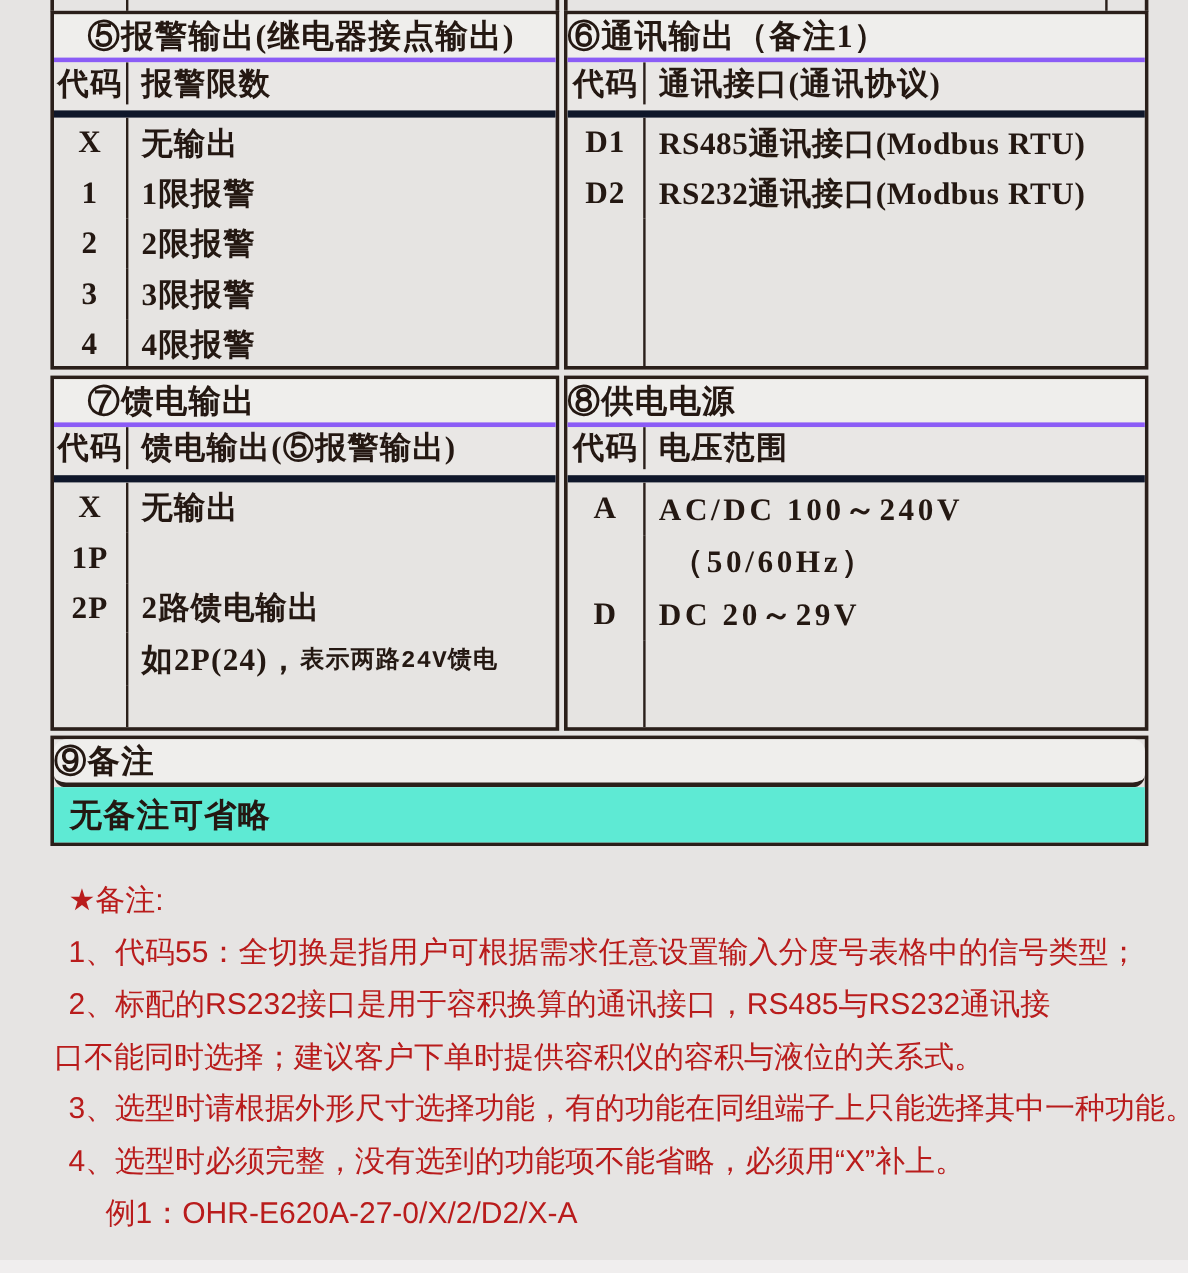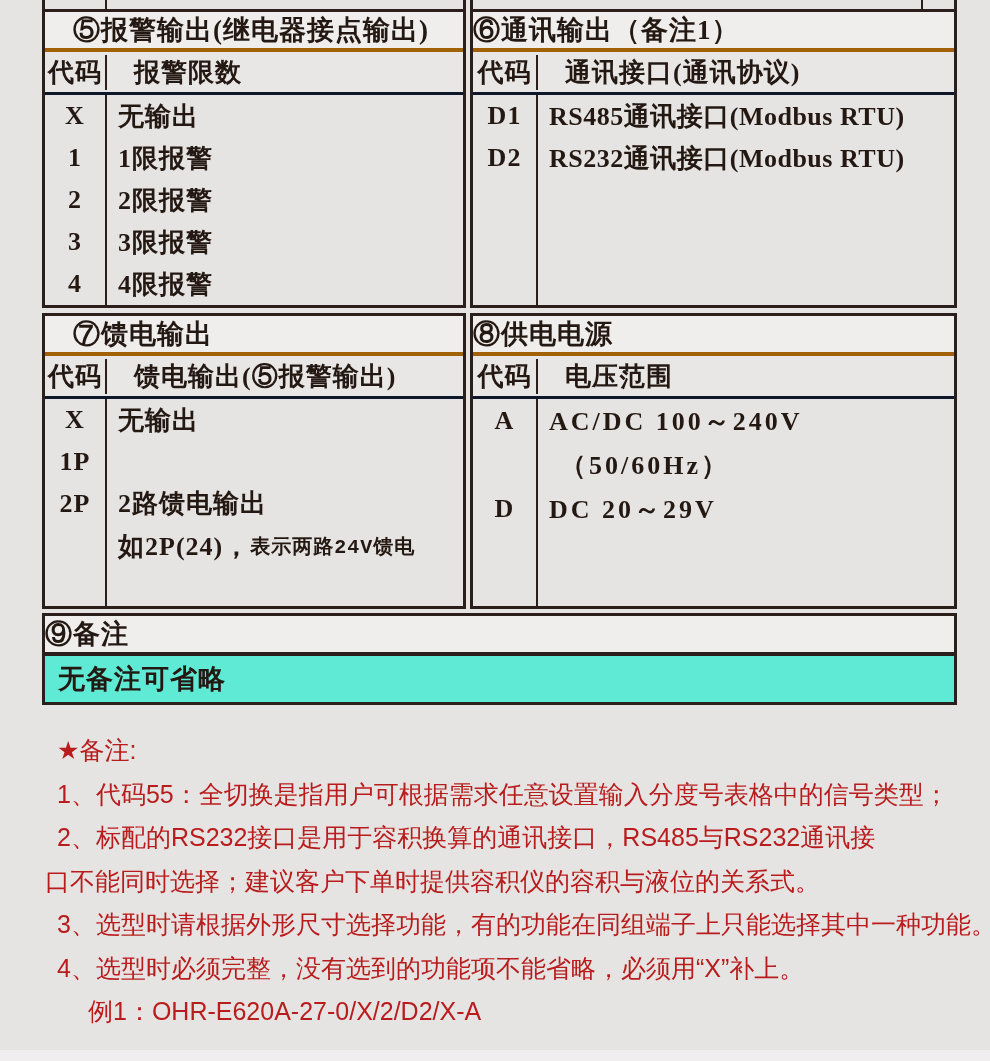--- a/index.html
+++ b/index.html
@@ -21,32 +21,32 @@
     background:#e6e4e2;
     border:3px solid #2a1f1a;
     display:flex;flex-direction:column;
     box-sizing:border-box;
     font-weight:bold;
     letter-spacing:1px;
   }
   .tbl .title{
     height:36px;flex:0 0 36px;
     background:#efeeec;
-    border-bottom:4px solid #a16207;
+    border-bottom:4px solid #8b5cf6;
     display:flex;align-items:center;
     font-size:27px;
     white-space:nowrap;
   }
   .pad-l{padding-left:28px;}
   .pad-s{padding-left:0;}
   .hdr{
     height:40px;flex:0 0 40px;
-    border-bottom:3px solid #0f172a;
-    display:flex;align-items:center;
-    font-size:26px;background:#e9e7e5;gap:16px;
+    border-bottom:6px solid #0f172a;
+    display:flex;align-items:flex-start;
+    font-size:26px;background:#e9e7e5;
   }
   .code-cell{
     width:62px;flex:0 0 62px;
     border-right:2px solid #2a1f1a;
     display:flex;align-items:center;justify-content:center;
     box-sizing:border-box;
     white-space:nowrap;
   }
   .t-right .code-cell{width:65px;flex:0 0 65px;}
   .desc-cell{
@@ -60,21 +60,21 @@
   .row.h41{height:41px;flex:0 0 41px;}
   .row.fill{flex:1 1 auto;height:auto;}
   .small-note{
     font-family:Liberation Mono, monospace;
     font-size:20px;letter-spacing:1px;font-weight:bold;
   }
   .wide-ls{letter-spacing:3px;}
   .indent2{padding-left:22px;}
 
   
-  .tbl.remark .title{border-bottom:4px solid #2a1f1a;}
+  .tbl.remark .title{border-bottom:4px solid #2a1f1a;border-radius:10px;}
   .tbl.remark .content-row{
     flex:1;display:flex;align-items:center;
     font-size:27px;background:#5eead4;
     padding-left:13px;
   }
 
   
   .notes{
     position:absolute;left:42px;top:729px;width:915px;
     font-family:"Liberation Sans","DejaVu Sans",sans-serif;

